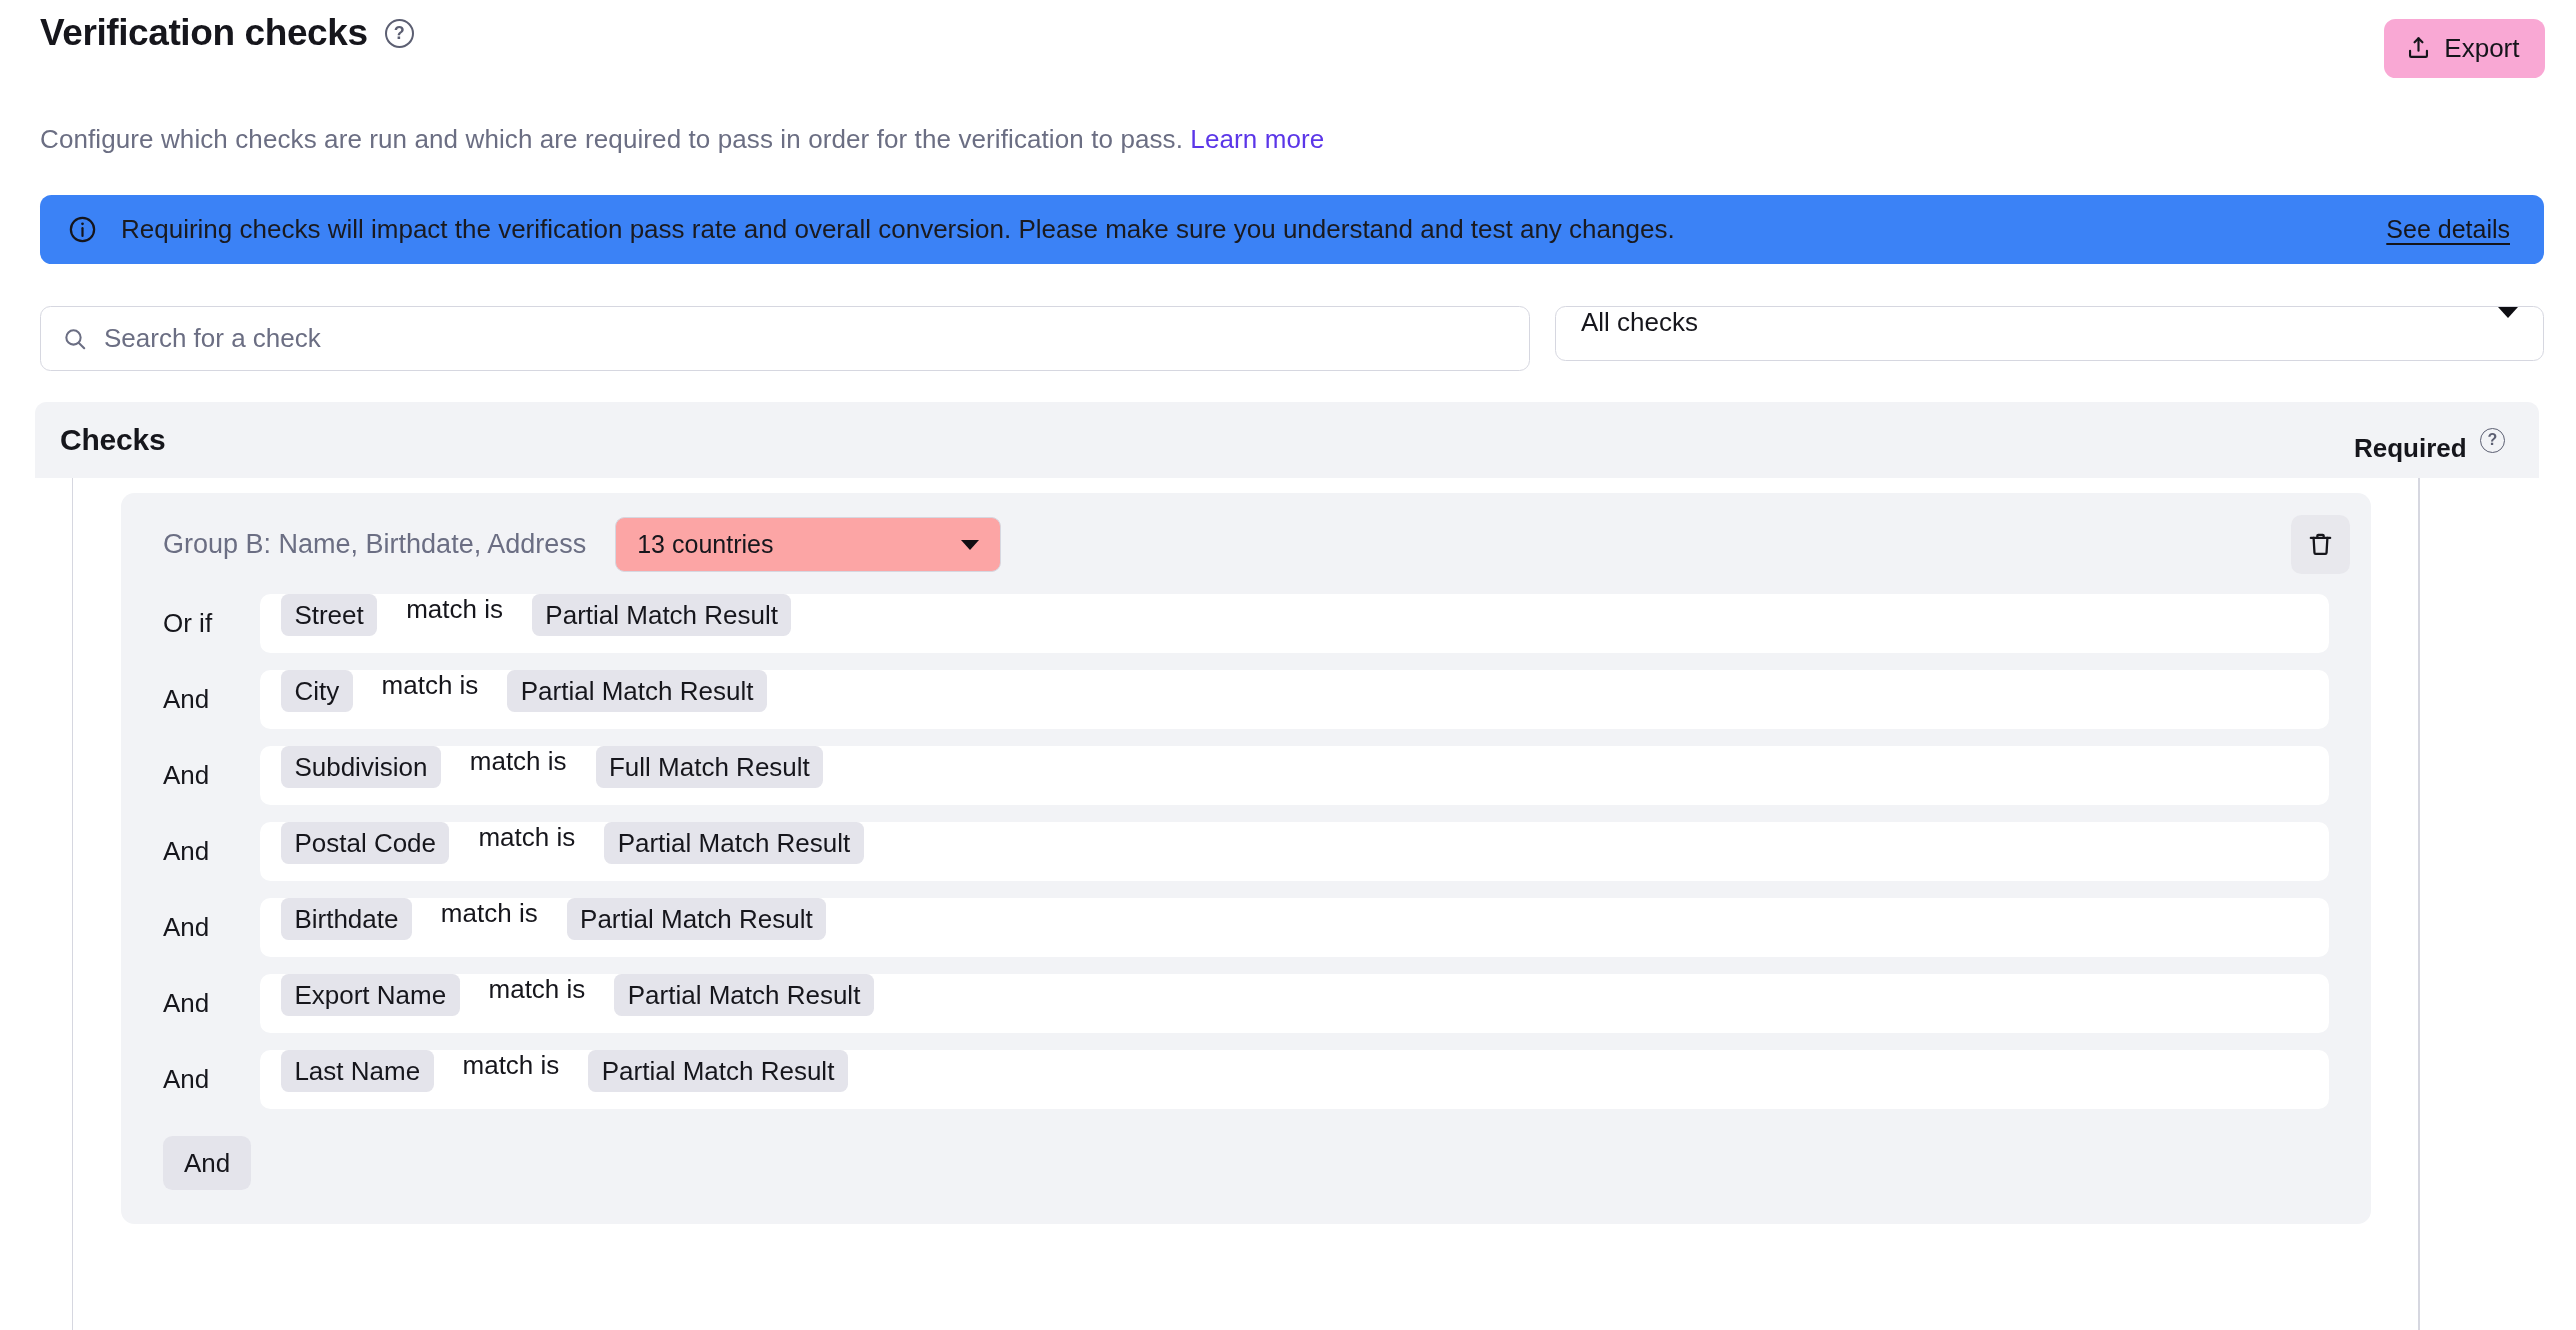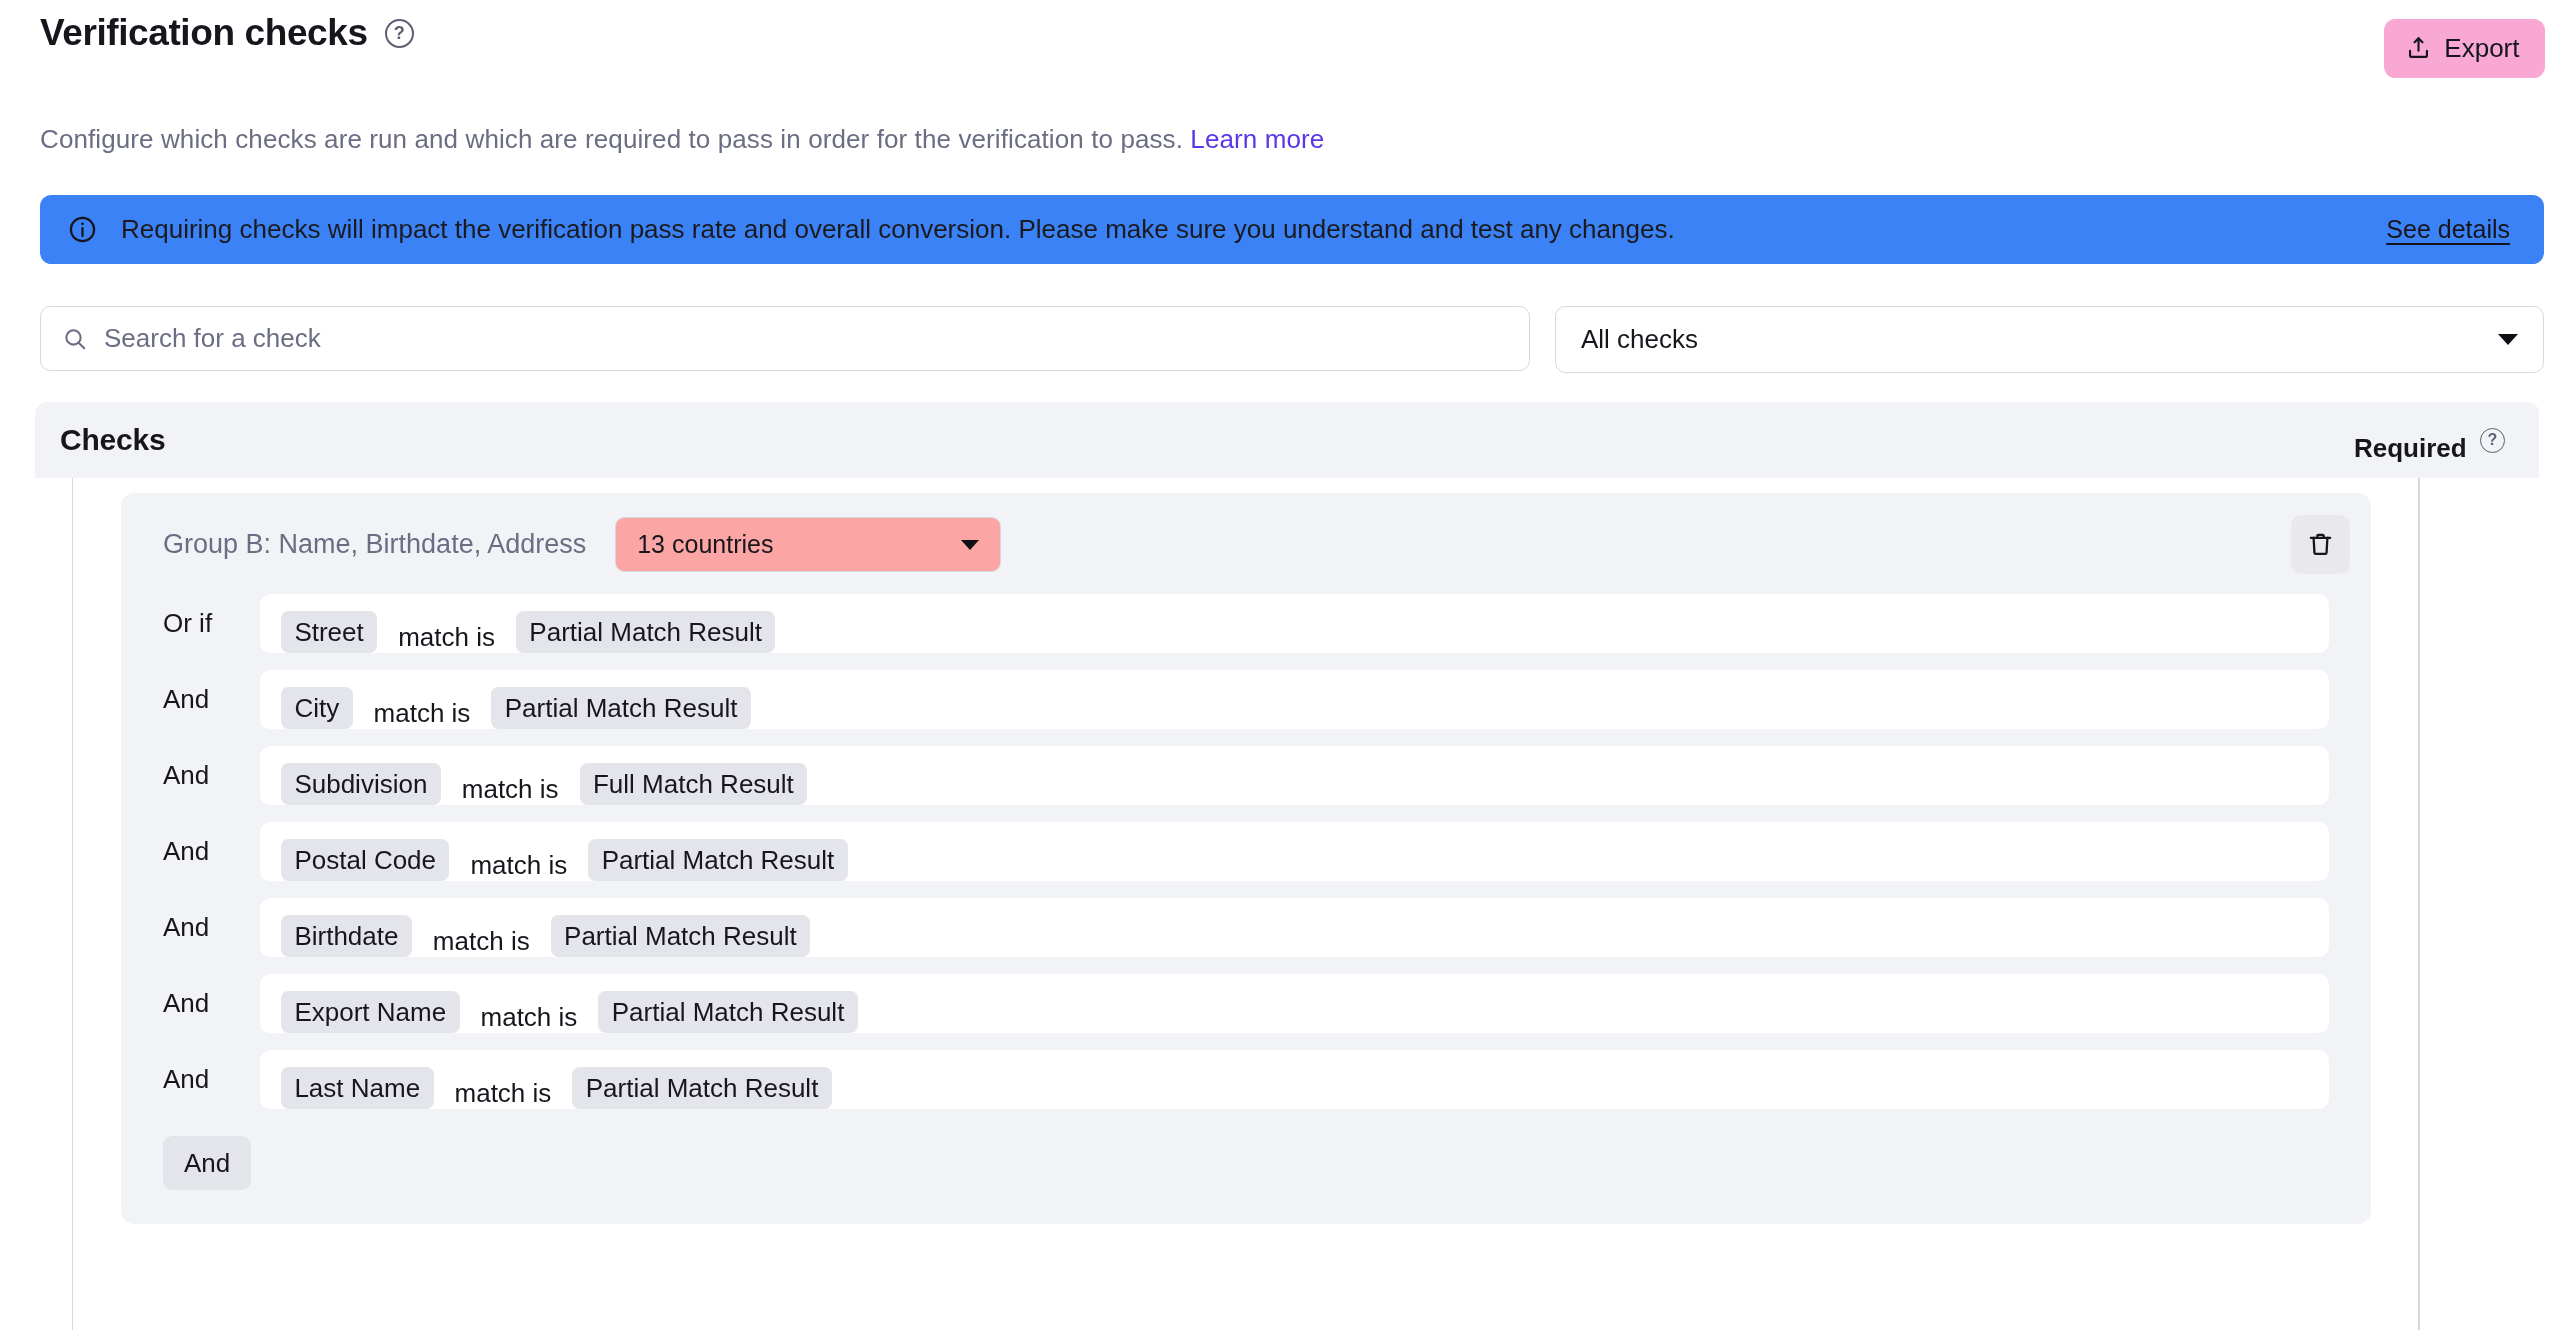--- a/index.html
+++ b/index.html
@@ -136,26 +136,26 @@
     font-family: "Liberation Sans", sans-serif;
     font-size: 26px;
     color: #16161c;
     width: 100%;
   }
   .search-input::placeholder { color: #6b6e83; }
 
   .select-box {
     position: absolute;
     left: 1555px; top: 306px;
-    width: 989px; height: 67px;
+    width: 989px; height: 55px;
     border: 1.5px solid #d6d7e0;
     border-radius: 10.5px;
     background: #fff;
     display: flex;
-    align-items: center;
+    align-items: flex-start;
     padding: 0 25px;
     cursor: pointer;
   }
   .select-label {
     font-size: 26px;
     color: #16161c;
     flex: 1 1 auto;
   }
   .caret {
     width: 0; height: 0;
@@ -300,23 +300,23 @@
     flex: 0 0 auto;
     font-size: 26px;
     color: #16161c;
   }
   .cond-card {
     flex: 1 1 auto;
     height: 59px;
     background: #ffffff;
     border-radius: 10.5px;
     display: flex;
-    align-items: flex-end;
+    align-items: flex-start;
     padding: 0 21px;
-    gap: 4px;
+    gap: 12px;
     cursor: pointer;
   }
   .chip {
     background: #e4e4eb;
     border-radius: 7.6px;
     padding: 6.7px 13.4px;
     font-size: 26px;
     color: #16161c;
     line-height: 1.1;
     white-space: nowrap;

